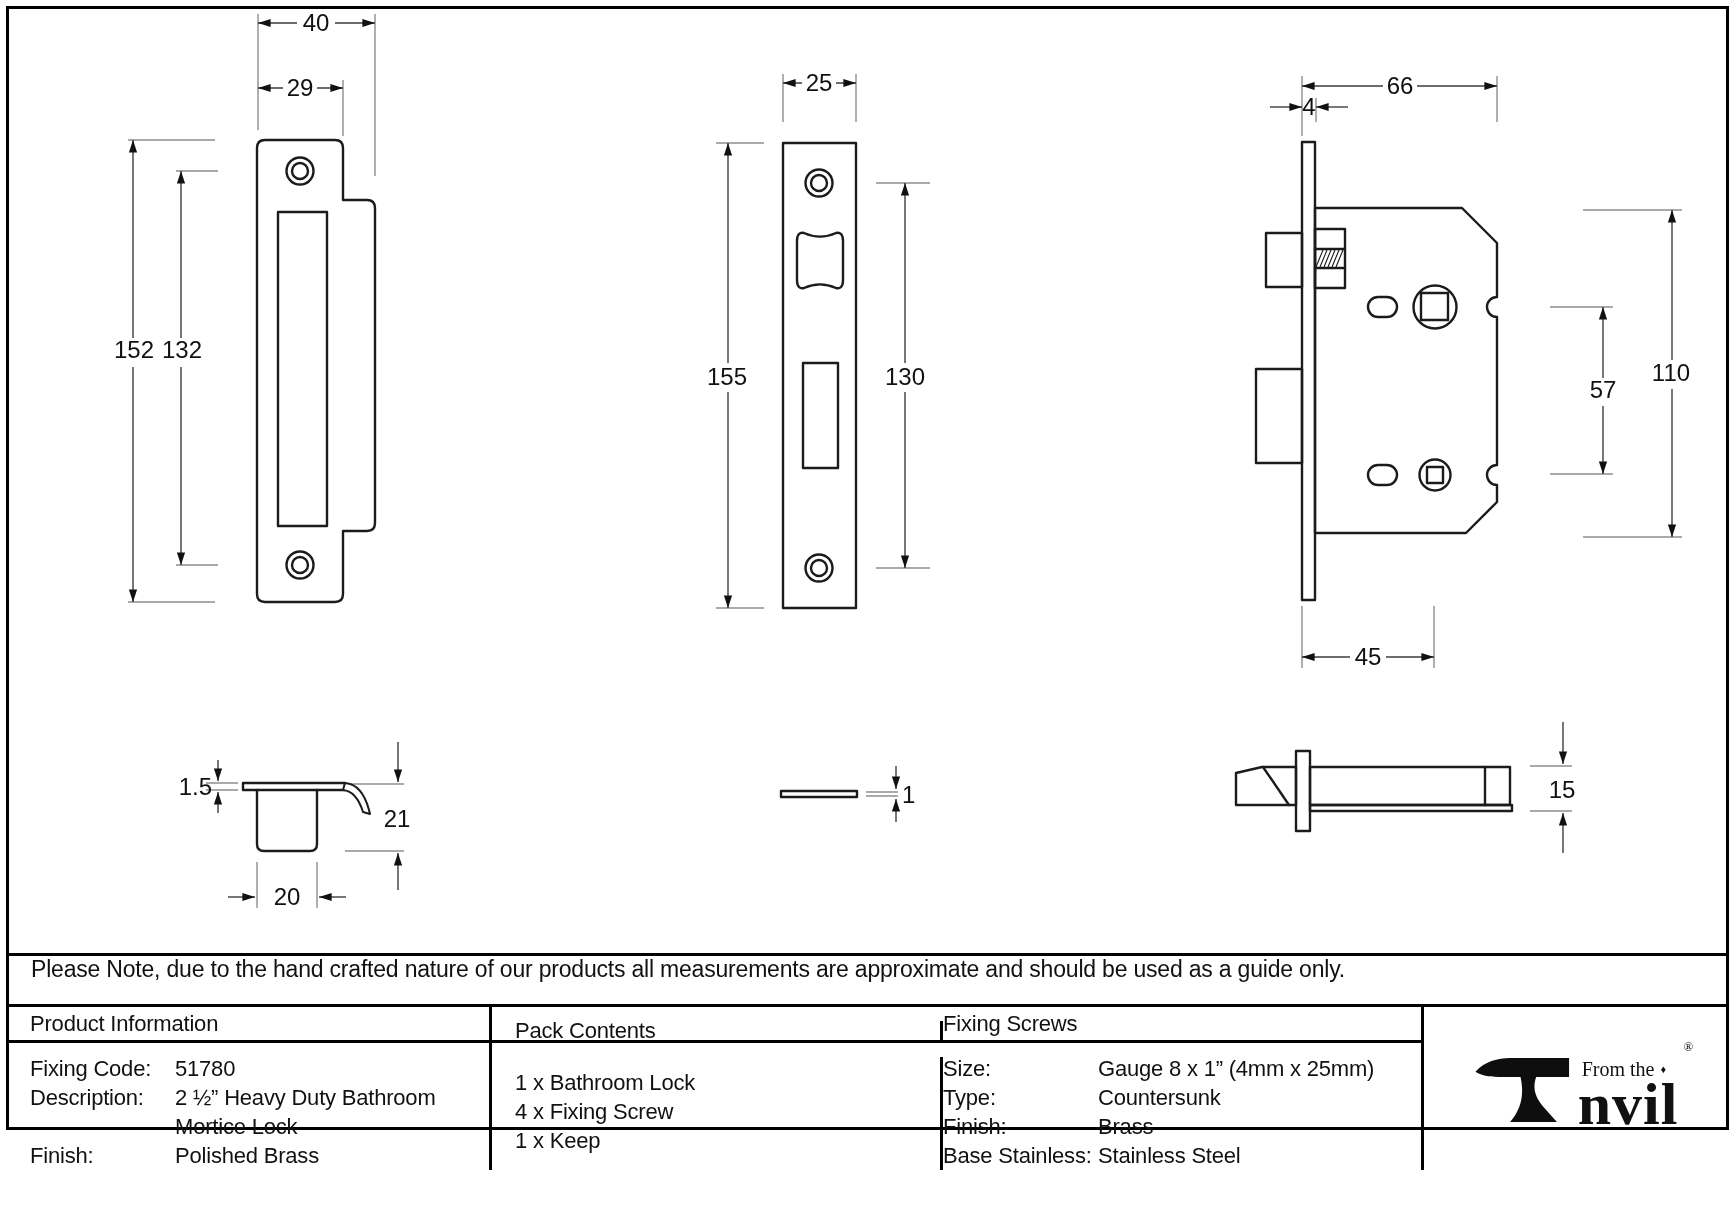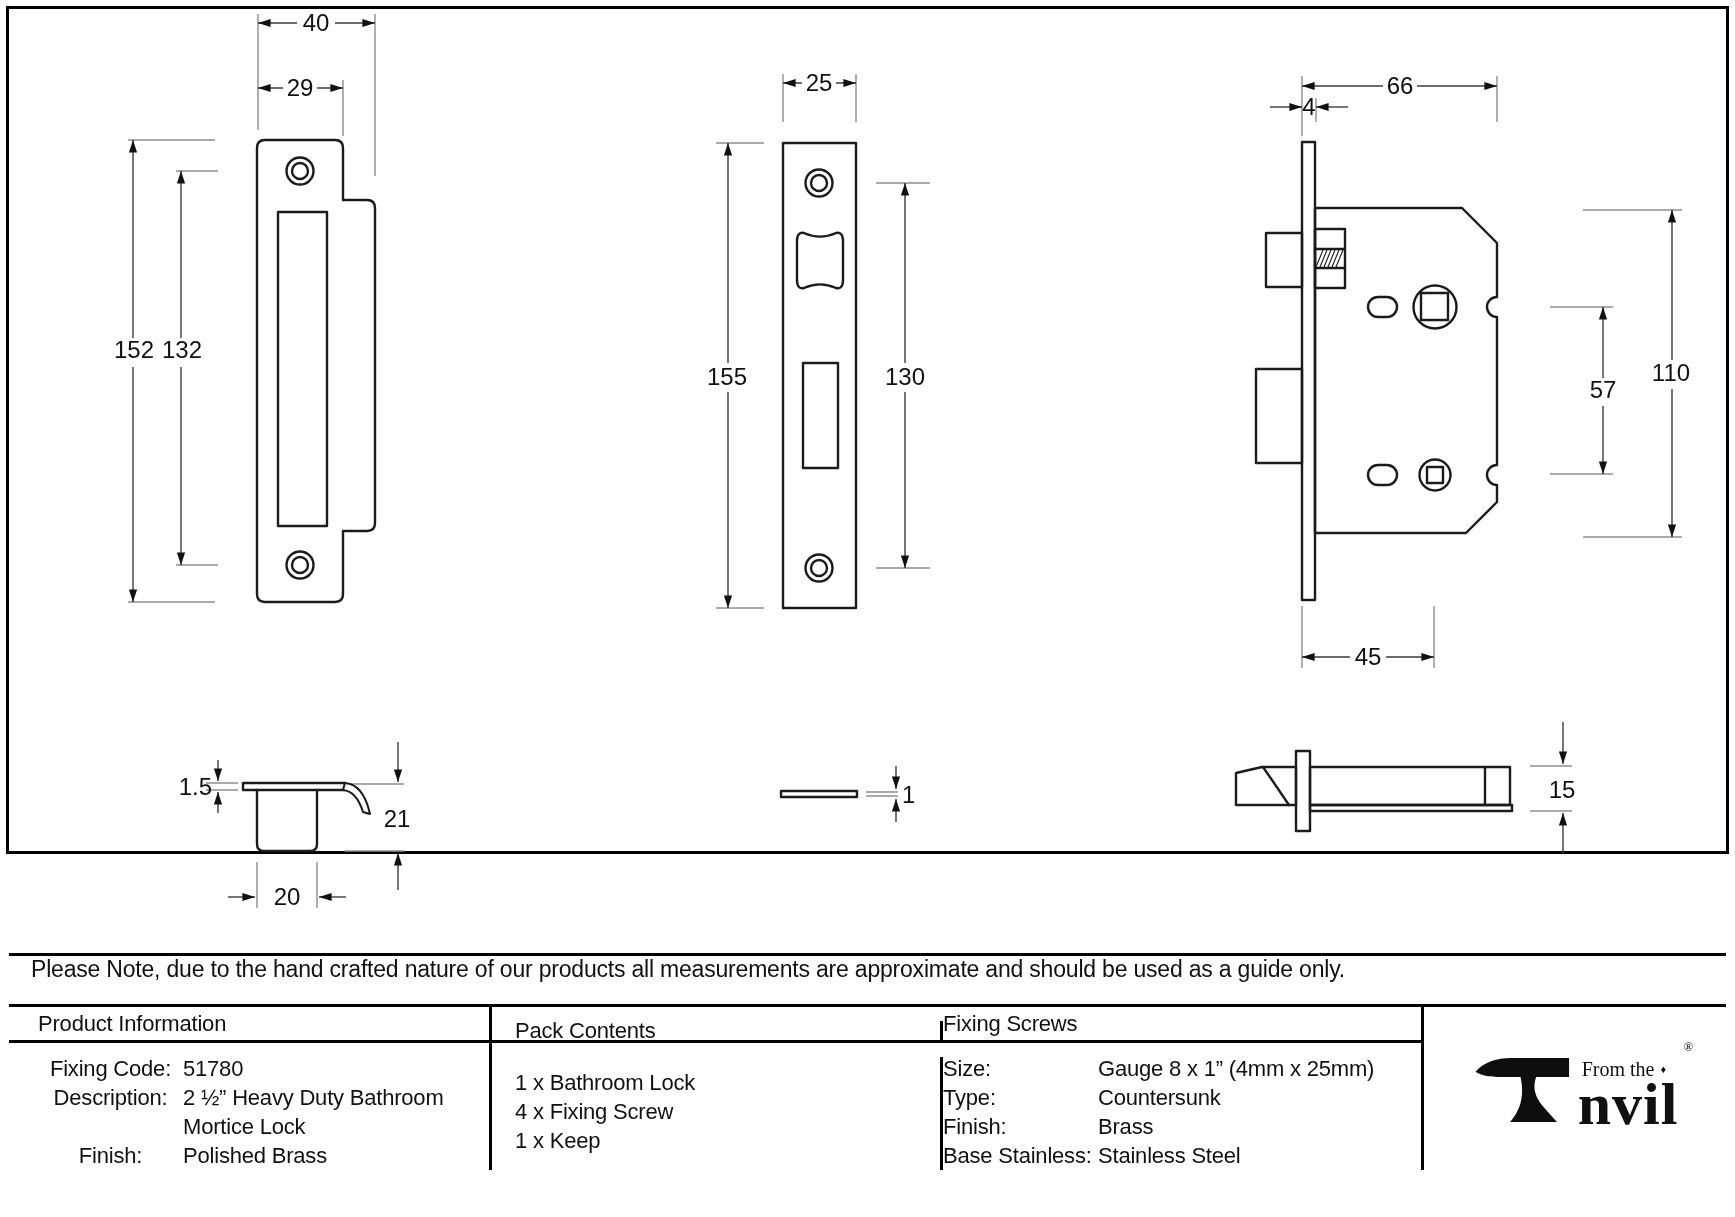--- a/index.html
+++ b/index.html
@@ -1,29 +1,29 @@
 <!DOCTYPE html>
 <html><head>
 <meta charset="utf-8">
 <style>
   html,body{margin:0;padding:0;background:#fff;}
   .page{position:relative;width:1735px;height:1217px;background:#fff;overflow:hidden;
         font-family:"Liberation Sans",sans-serif;color:#111;}
-  .frame{position:absolute;left:6px;top:6px;width:1723px;height:848px;border:3px solid #000;
+  .frame{position:absolute;left:6px;top:6px;width:1723px;height:1124px;border:3px solid #000;
          box-sizing:border-box;display:flex;flex-direction:column;}
   .draw-area{flex:0 0 944px;position:relative;}
   .draw-area svg{display:block;}
   .note-row{flex:0 0 51px;border-top:3px solid #000;box-sizing:border-box;display:flex;
             padding-left:22px;font-size:23px;letter-spacing:-0.2px;}
   .spec-table{flex:1 1 auto;border-top:3px solid #000;box-sizing:border-box;display:grid;
               grid-template-columns:483px 451px 481px 1fr;grid-template-rows:36px 1fr;}
   .th{border-right:3px solid #000;border-bottom:3px solid #000;box-sizing:border-box;
       display:flex;align-items:center;font-size:22px;letter-spacing:-0.2px;}
   .td{border-right:3px solid #000;box-sizing:border-box;padding-top:11px;font-size:22px;letter-spacing:-0.2px;}
-  .pad1{padding-left:29px;text-align:center;} .pad2{padding-left:23px;margin-top:14px;} .pad3{}
+  .pad1{padding-left:21px;} .pad2{padding-left:23px;margin-top:14px;} .pad3{}
   .line{display:flex;line-height:29px;}
   .lbl1{flex:0 0 145px;} .lbl3{flex:0 0 155px;}
   .logo-cell{grid-column:4;grid-row:1/3;display:flex;align-items:center;justify-content:center;}
   .logo{display:flex;align-items:flex-end;position:relative;}
   .logo-right{margin-left:2px;position:relative;font-family:"Liberation Serif",serif;}
   .logo-top{font-size:20px;display:flex;align-items:center;gap:6px;margin-bottom:-4px;margin-left:4px;margin-top:11px;}
   .logo-top .dia{font-size:11px;}
   .logo-nvil{font-size:60px;font-weight:600;line-height:0.9;letter-spacing:1px;}
   .logo-reg{position:absolute;right:-16px;top:-6px;font-size:13px;font-weight:400;}
   

